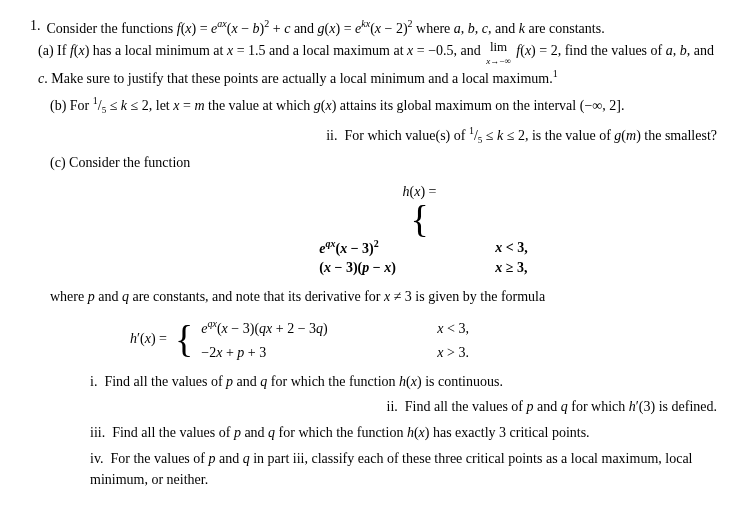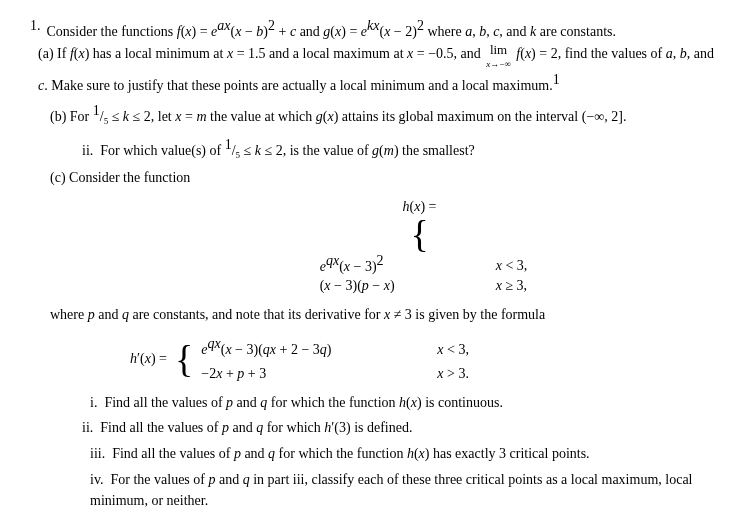--- a/index.html
+++ b/index.html
@@ -15,21 +15,21 @@
     .problem {
       margin-bottom: 8px;
     }
     .problem-number {
       display: flex;
       gap: 6px;
     }
     .indent-a { margin-left: 8px; }
     .indent-b { margin-left: 20px; }
     .indent-i { margin-left: 40px; }
-    .indent-ii { margin-left: 32px; }
+    .indent-ii { margin-left: 20px; text-align: right; }
     .indent-iii { margin-left: 40px; }
     .indent-iv { margin-left: 40px; }
     .part { margin-bottom: 4px; }
     .sub-part { margin-bottom: 3px; }
     p { margin-bottom: 4px; line-height: 1.55; }
     .piecewise-container {
       display: flex;
       align-items: center;
       margin: 10px 0 10px 80px;
       flex-direction: column;
@@ -45,20 +45,21 @@
     }
     .piecewise-cases {
       display: flex;
       flex-direction: column;
       gap: 4px;
     }
     .piecewise-row {
       display: flex;
       align-items: baseline;
       gap: 16px;
+      font-weight: bold;
     }
     .piecewise-expr { min-width: 160px; }
     .piecewise-cond { }
     .deriv-container {
       display: flex;
       align-items: center;
       margin: 10px 0 10px 80px;
     }
     .deriv-label { margin-right: 8px; }
     .deriv-brace {
@@ -71,21 +72,21 @@
       display: flex;
       flex-direction: column;
       gap: 8px;
     }
     .deriv-row {
       display: flex;
       align-items: baseline;
       gap: 16px;
     }
     .deriv-expr { min-width: 220px; }
-    sup { font-size: 14px; vertical-align: super; }
+    sup { font-size: 10px; vertical-align: super; }
     sub { font-size: 9px; vertical-align: sub; }
   </style>
 </head>
 <body>
 
 <div class="problem">
 
   <div class="problem-number">
     <span style="white-space:nowrap;">1.</span>
     <span>

